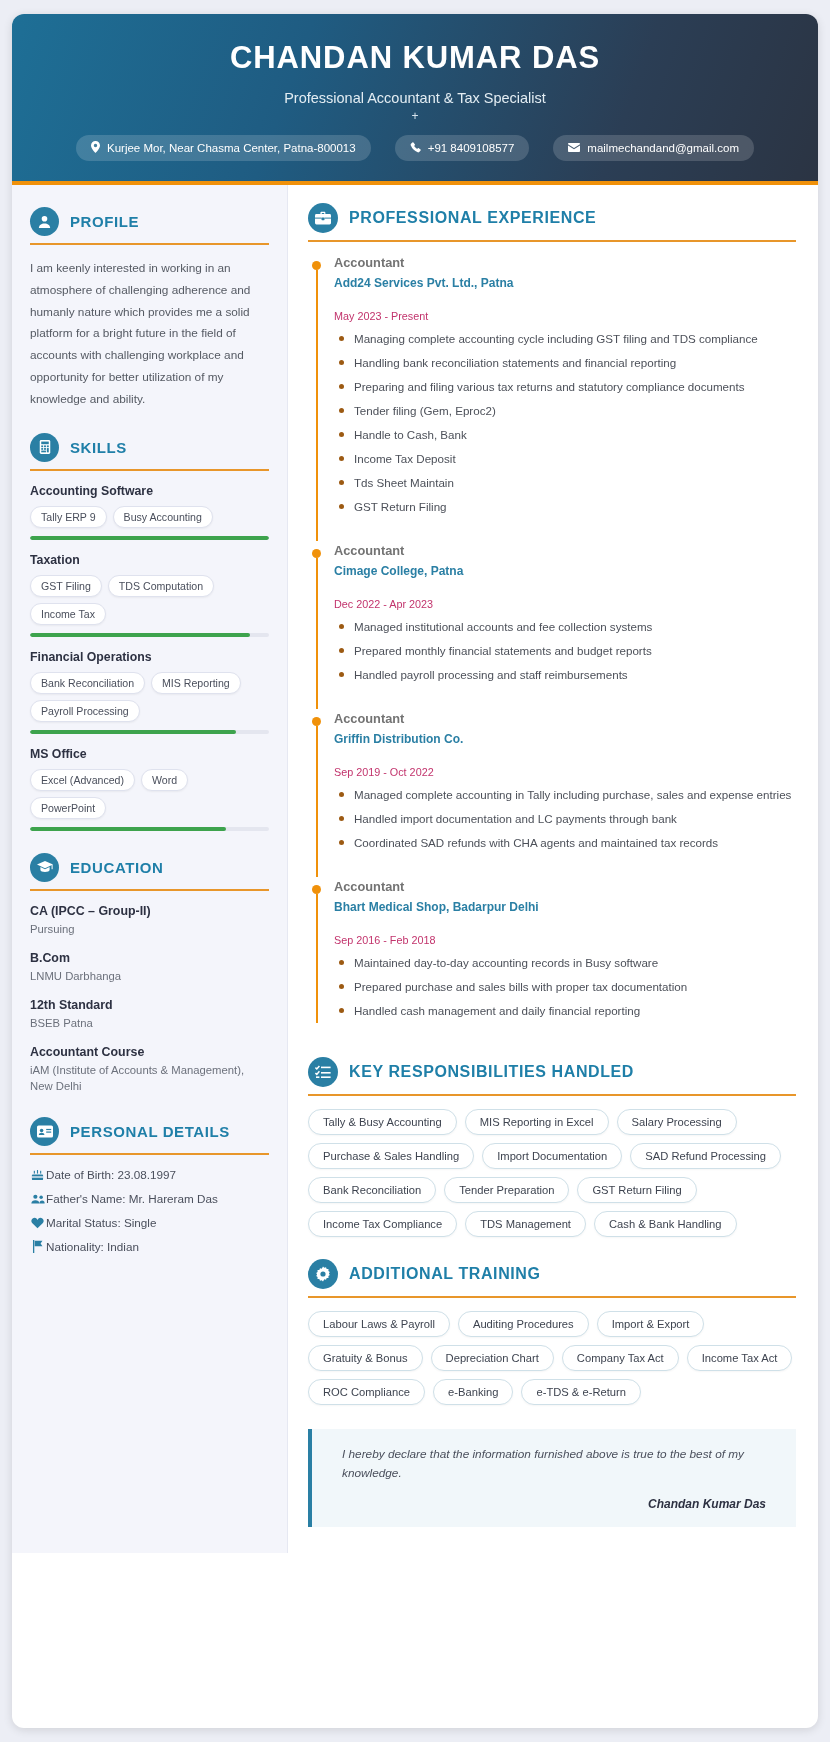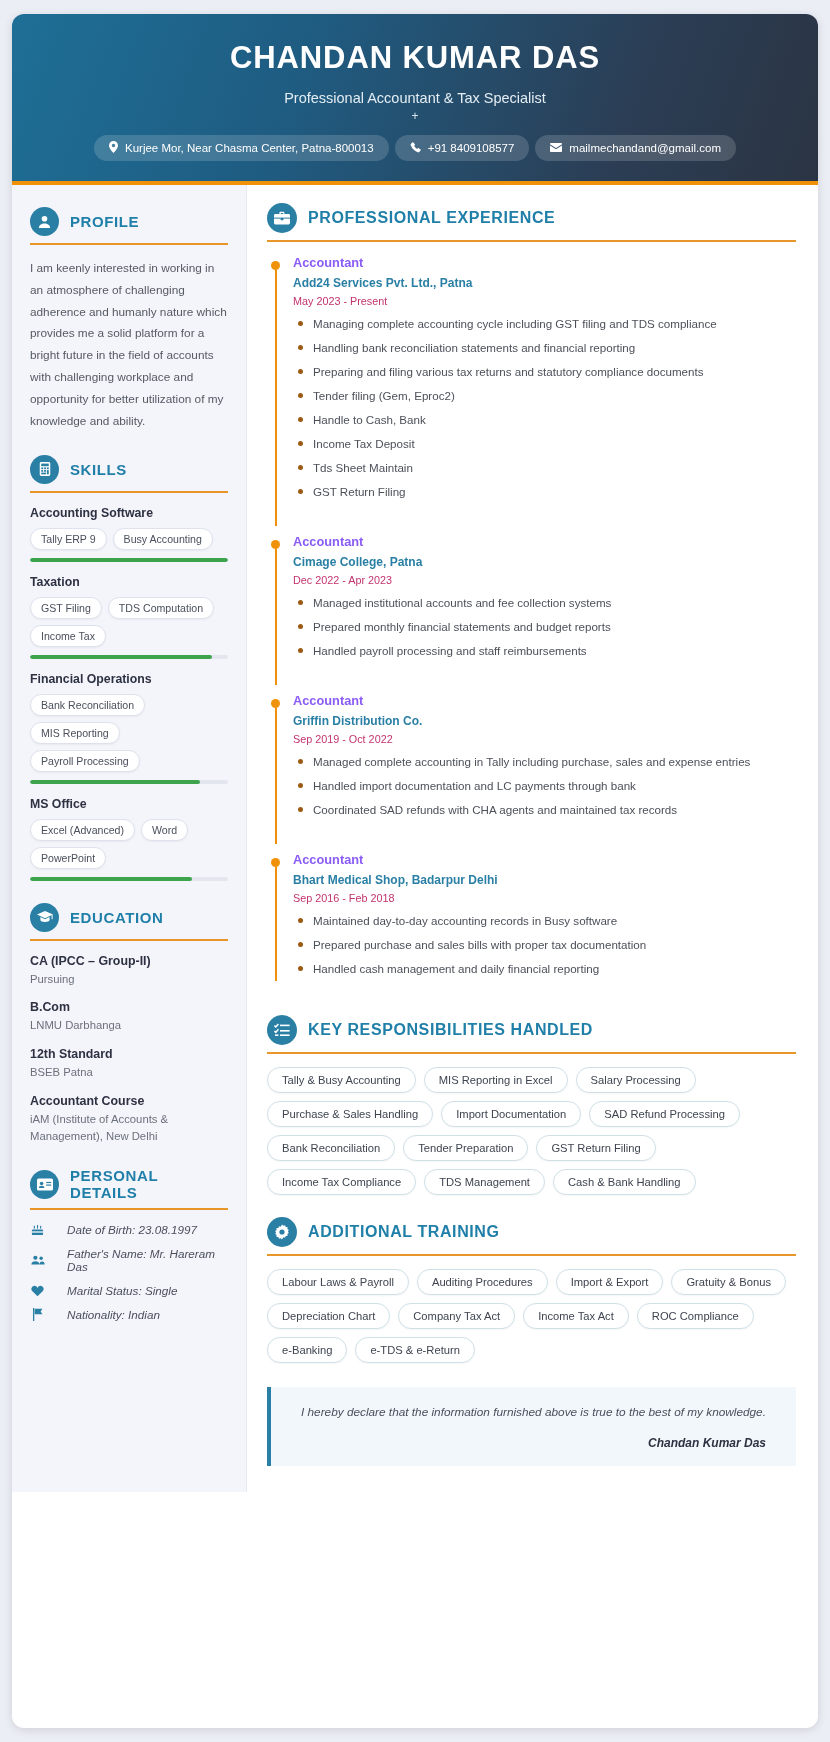--- a/index.html
+++ b/index.html
@@ -24,35 +24,35 @@
     text-align: center;
     border-bottom: 4px solid #f0910a;
     position: relative;
   }
   .hdr-name {
     color:#fff; font-size: 31px; font-weight: bold; letter-spacing: .9px;
   }
   .hdr-title { color:#e3edf3; font-size:14.5px; margin-top:14px; }
   .hdr-plus { color:#d6e3ec; font-size:12px; margin-top:3px; }
   .contact-row {
-    margin-top:12px; display:flex; justify-content:center; gap:6px; flex-wrap:wrap;
+    margin-top:12px; display:flex; justify-content:center; gap:24px; flex-wrap:wrap;
   }
   .chip-contact {
     background: rgba(255,255,255,.16);
     border-radius: 16px;
     padding: 6px 15px;
     color:#fff; font-size:11.5px;
     display:flex; align-items:center; gap:7px;
     white-space: nowrap;
   }
   .chip-contact svg { flex:none; }
   
   .body { display:flex; align-items: stretch; }
   .sidebar {
-    width: 235px; background:#f4f5fb; padding: 18px 18px 26px;
+    width: 276px; background:#f4f5fb; padding: 18px 18px 26px;
     border-right:1px solid #e6e8f2;
   }
   .main { flex:1; padding: 18px 22px 26px 20px; background:#fff; }
   
   .sec-head { display:flex; align-items:center; gap:11px; }
   .sec-ico {
     width:29px; height:29px; border-radius:50%;
     background:#2a7fa4; color:#fff;
     display:flex; align-items:center; justify-content:center; flex:none;
   }
@@ -75,41 +75,41 @@
     padding:4px 10px; font-size:10.6px; color:#4a4f5c;
     box-shadow: 0 1px 2px rgba(0,0,0,.05);
   }
   .bar { height:4px; background:#e4e6ef; border-radius:3px; margin-top:8px; overflow:hidden; }
   .bar > i { display:block; height:100%; background:#3da34d; border-radius:3px; }
   
   .edu-item { margin-bottom:13px; }
   .edu-deg { font-size:12.4px; font-weight:bold; color:#2d3142; }
   .edu-inst { font-size:11.3px; color:#6c717c; margin-top:3px; line-height:1.5; }
   
-  .pd-row { display:flex; align-items:center; gap:22px; margin-bottom:11px;font-style:italic; }
+  .pd-row { display:flex; align-items:center; gap:1px; margin-bottom:11px; }
   .pd-ico { color:#2a7fa4; flex:none; width:15px; display:flex; justify-content:center; }
   .pd-text { font-size:11.7px; color:#4a4f5c; }
   
   .exp-list { margin-top:2px; }
   .exp-item {
     position:relative; padding-left:26px; padding-bottom:21px;
   }
   .exp-item:last-child { padding-bottom:10px; }
   .exp-item::before {
     content:""; position:absolute; left:4px; top:6px;
     width:9px; height:9px; border-radius:50%; background:#f0910a;
   }
   .exp-item::after {
     content:""; position:absolute; left:8px; top:15px; bottom:2px;
     width:1.6px; background:#f0910a;
   }
   .exp-item:last-child::after { bottom:12px; }
-  .exp-role { font-size:12.8px; font-weight:bold; color:#8b5cf6;margin-top:6px; }
+  .exp-role { font-size:12.8px; font-weight:bold; color:#737373; }
   .exp-org { font-size:12px; color:#2a7fa4; font-weight:bold; margin-top:6px; }
-  .exp-date { font-size:10.8px; color:#c2336c; margin-top:5px; }
+  .exp-date { font-size:10.8px; color:#c2336c; margin-top:20px; }
   .exp-bullets { list-style:none; margin-top:8px; }
   .exp-bullets li {
     position:relative; padding-left:20px; font-size:11.6px; color:#4c5059;
     line-height:1.55; margin-bottom:6px;
   }
   .exp-bullets li::before {
     content:""; position:absolute; left:5px; top:6px;
     width:5px; height:5px; border-radius:50%; background:#9c5a13;
   }
   

